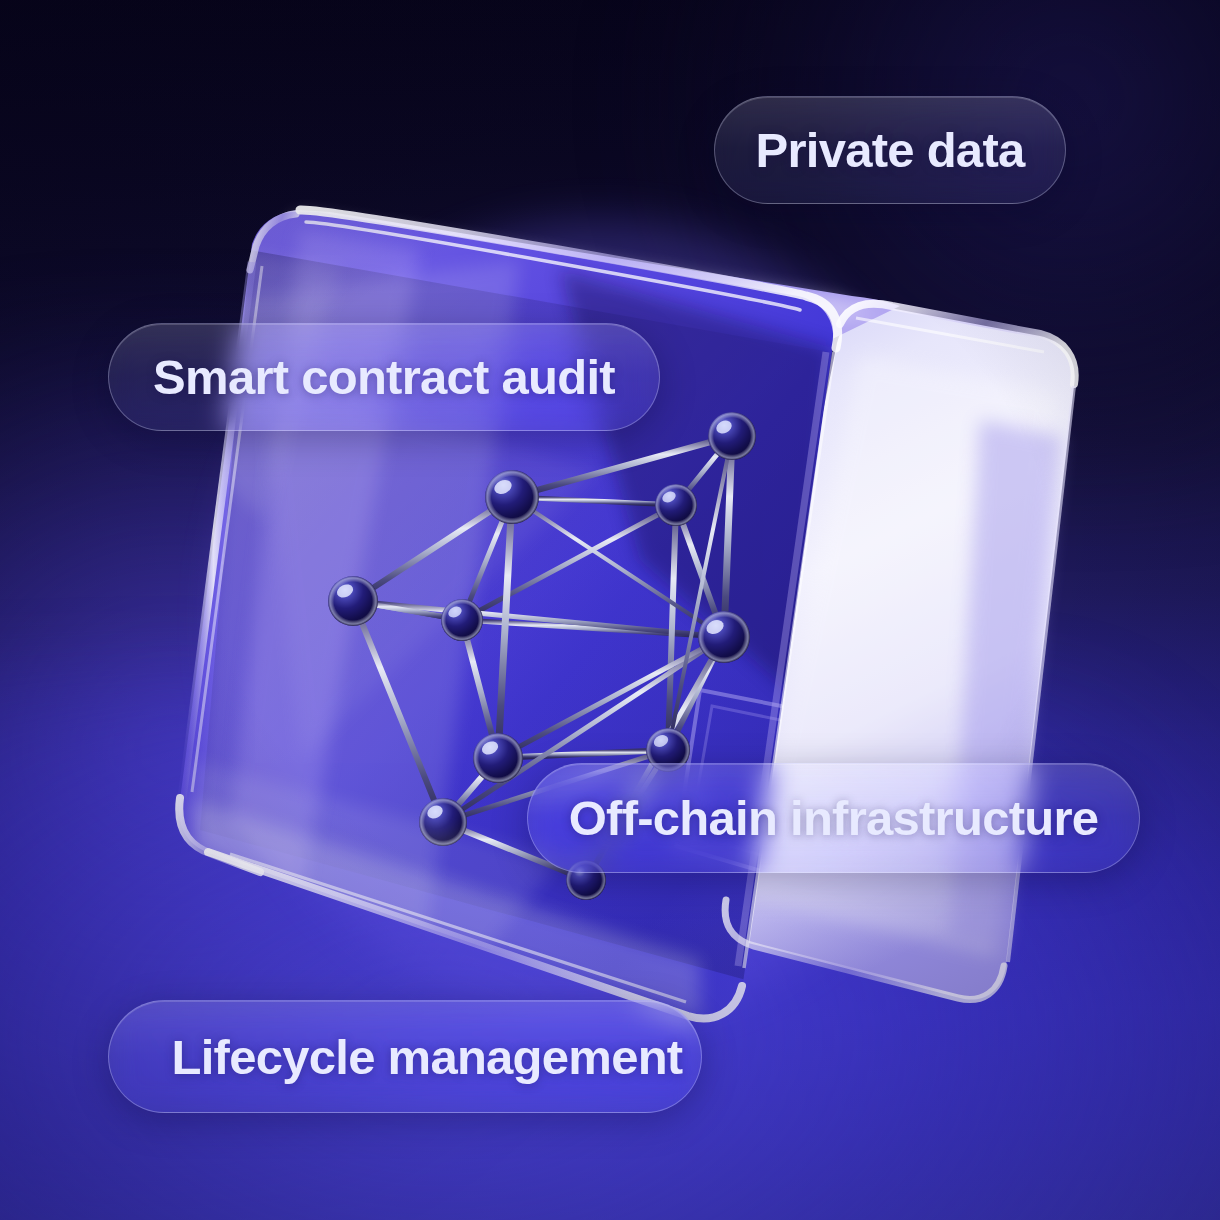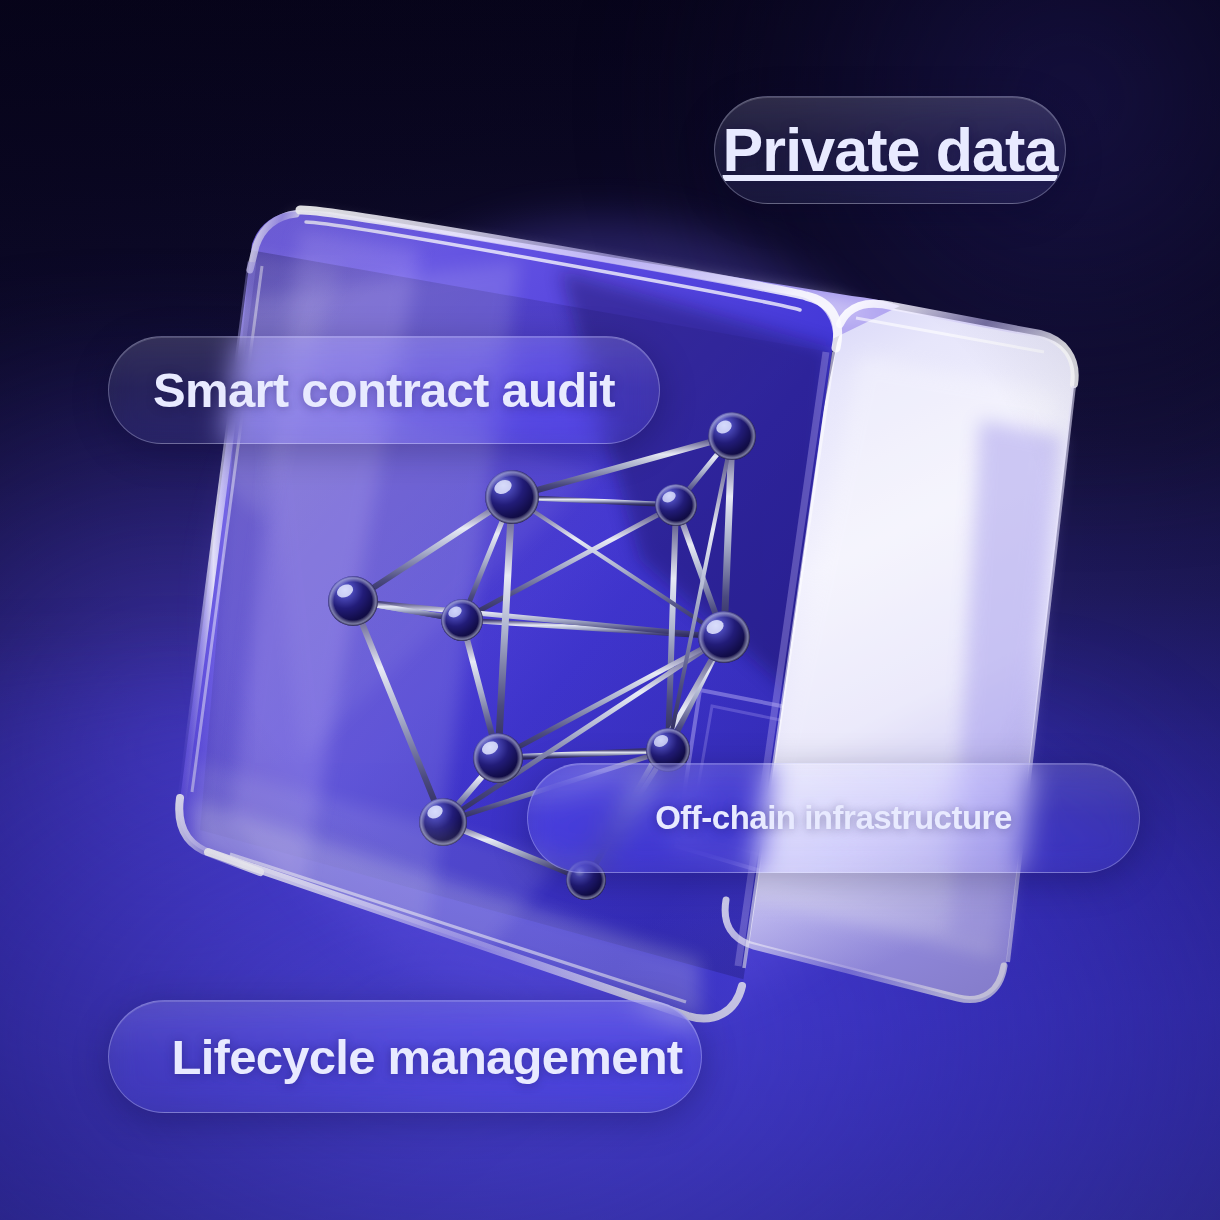--- a/index.html
+++ b/index.html
@@ -96,33 +96,33 @@
     letter-spacing:-0.015em;
     white-space:nowrap;
     text-align:center;
     text-shadow:0 1px 10px rgba(20,14,70,0.35);
   }
 
   #pill-private{
     left:714px; top:96px;
     width:352px; height:108px;
   }
-  #pill-private .label{ font-size:61px;text-decoration:underline; }
+  #pill-private .label{ font-size:49px; }
 
   #pill-smart{
-    left:108px; top:336px;
+    left:108px; top:323px;
     width:552px; height:108px;
   }
   #pill-smart .label{ font-size:49px; }
 
   #pill-offchain{
     left:527px; top:763px;
     width:613px; height:110px;
   }
-  #pill-offchain .label{ font-size:33px; }
+  #pill-offchain .label{ font-size:49px; }
 
   #pill-lifecycle{
     left:108px; top:1000px;
     width:594px; height:113px;
   }
   #pill-lifecycle .label{ font-size:49px;padding-left:44px; }
 
 </style>
 </head>
 <body>

